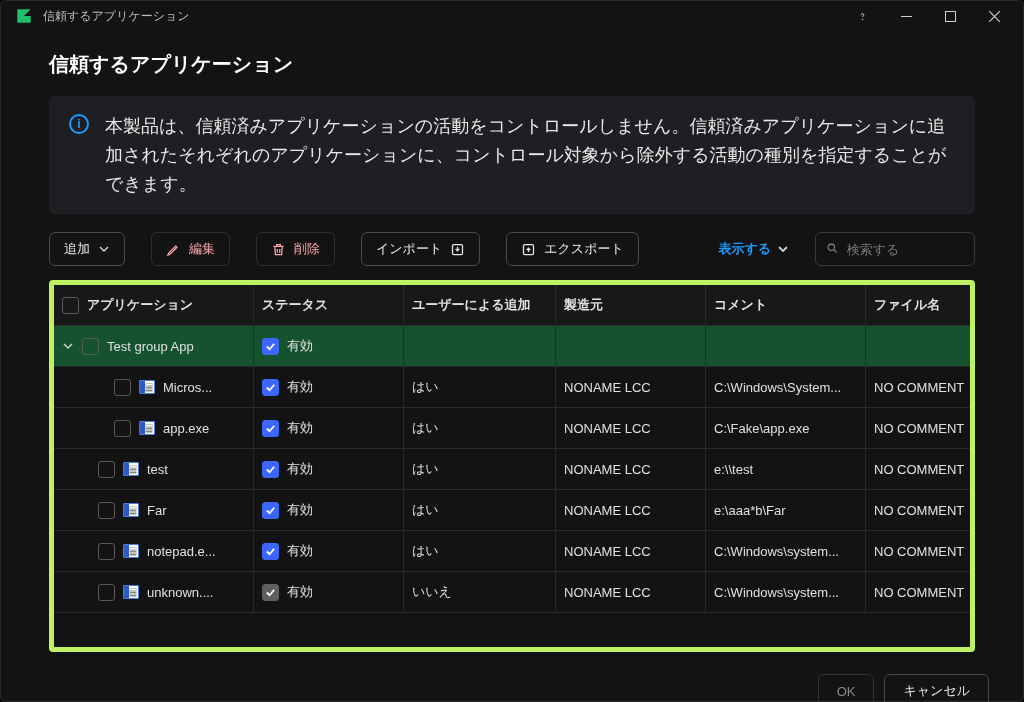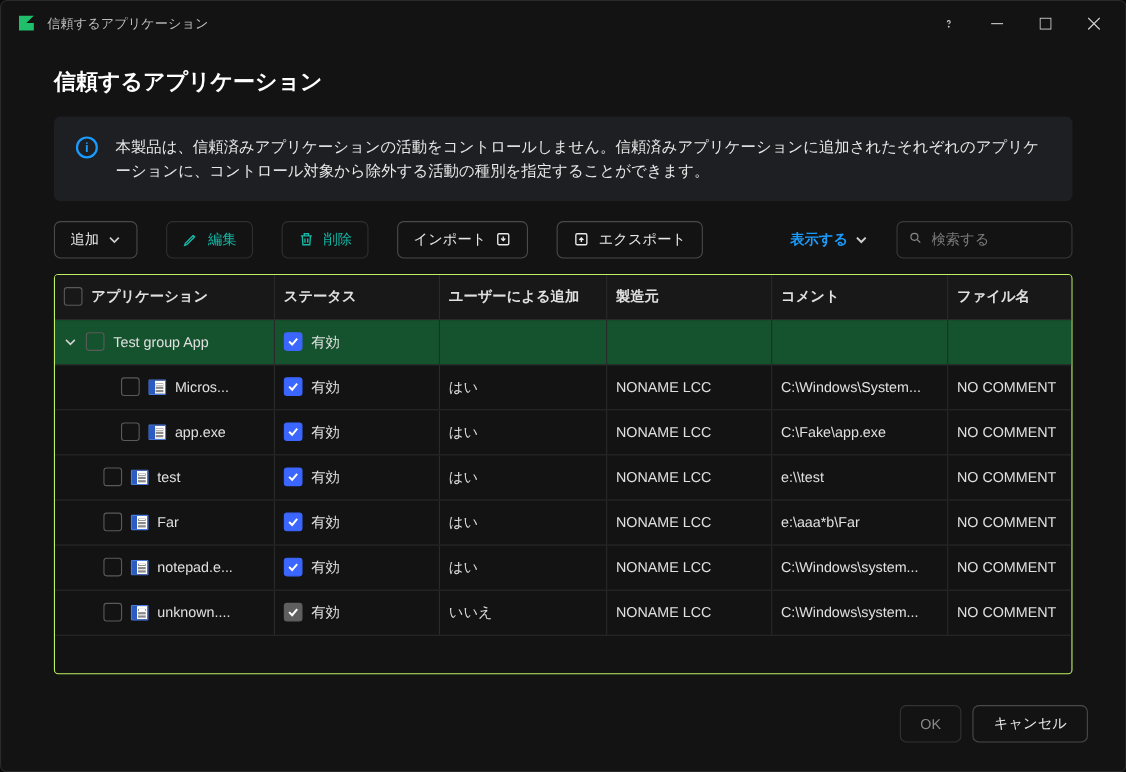--- a/index.html
+++ b/index.html
@@ -65,41 +65,41 @@
 .info-icon {
   width: 20px; height: 20px;
   border: 2px solid #1a9cff;
   border-radius: 50%;
   display: flex; align-items: center; justify-content: center;
   color: #1a9cff;
   font-size: 12px; font-weight: bold;
   flex-shrink: 0;
   margin-top: 2px;
 }
-.info-text { color: #e8e8e8; line-height: 1.6; font-size: 14px; }
+.info-text { color: #e8e8e8; line-height: 1.6; font-size: 18px; }
 .toolbar {
   display: flex;
   align-items: center;
   gap: 26px;
   margin: 0 14px 14px 14px;
 }
 .btn {
   height: 34px;
   padding: 0 14px;
   background: transparent;
   border: 1px solid #4a4a4a;
   border-radius: 6px;
   color: #e8e8e8;
   display: flex;
   align-items: center;
   gap: 8px;
   font-size: 13px;
   cursor: pointer;
 }
-.btn.disabled { color: #14b8a6; border-color: #2f2f2f; }
+.btn.disabled { color: #fca5a5; border-color: #2f2f2f; }
 .btn .icn { width: 15px; height: 15px; display: inline-flex; }
 .btn .icn svg { width: 15px; height: 15px; }
 .spacer { flex: 1; }
 .show-link {
   color: #1a9cff;
   display: flex; align-items: center; gap: 6px;
   font-weight: 600;
 }
 .search {
   height: 34px;
@@ -111,21 +111,21 @@
   gap: 8px;
 }
 .search input {
   background: transparent; border: none; outline: none;
   color: #5eead4; font-size: 13px; width: 100%;
 }
 .search input::placeholder { color: #7a7a7a; }
 .search .icn { width: 15px; height: 15px; color: #888; }
 .table {
   margin: 0 14px;
-  border: 1px solid #bef264;
+  border: 5px solid #bef264;
   border-radius: 4px;
   overflow: hidden;
 }
 .thead, .trow {
   display: grid;
   grid-template-columns: 200px 150px 152px 150px 160px 130px 18px;
   align-items: center;
   min-height: 40px;
 }
 .thead {

